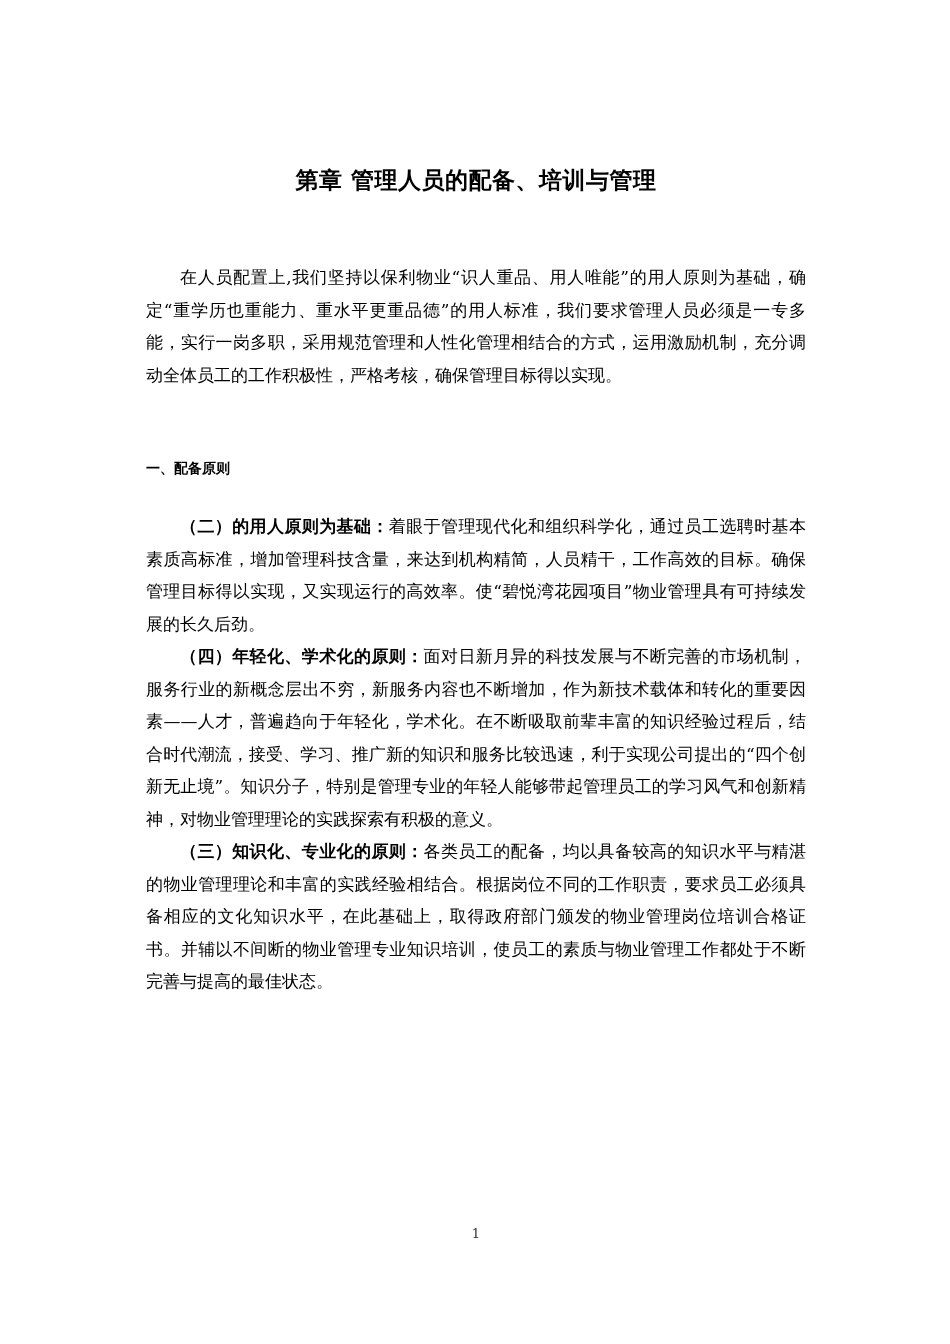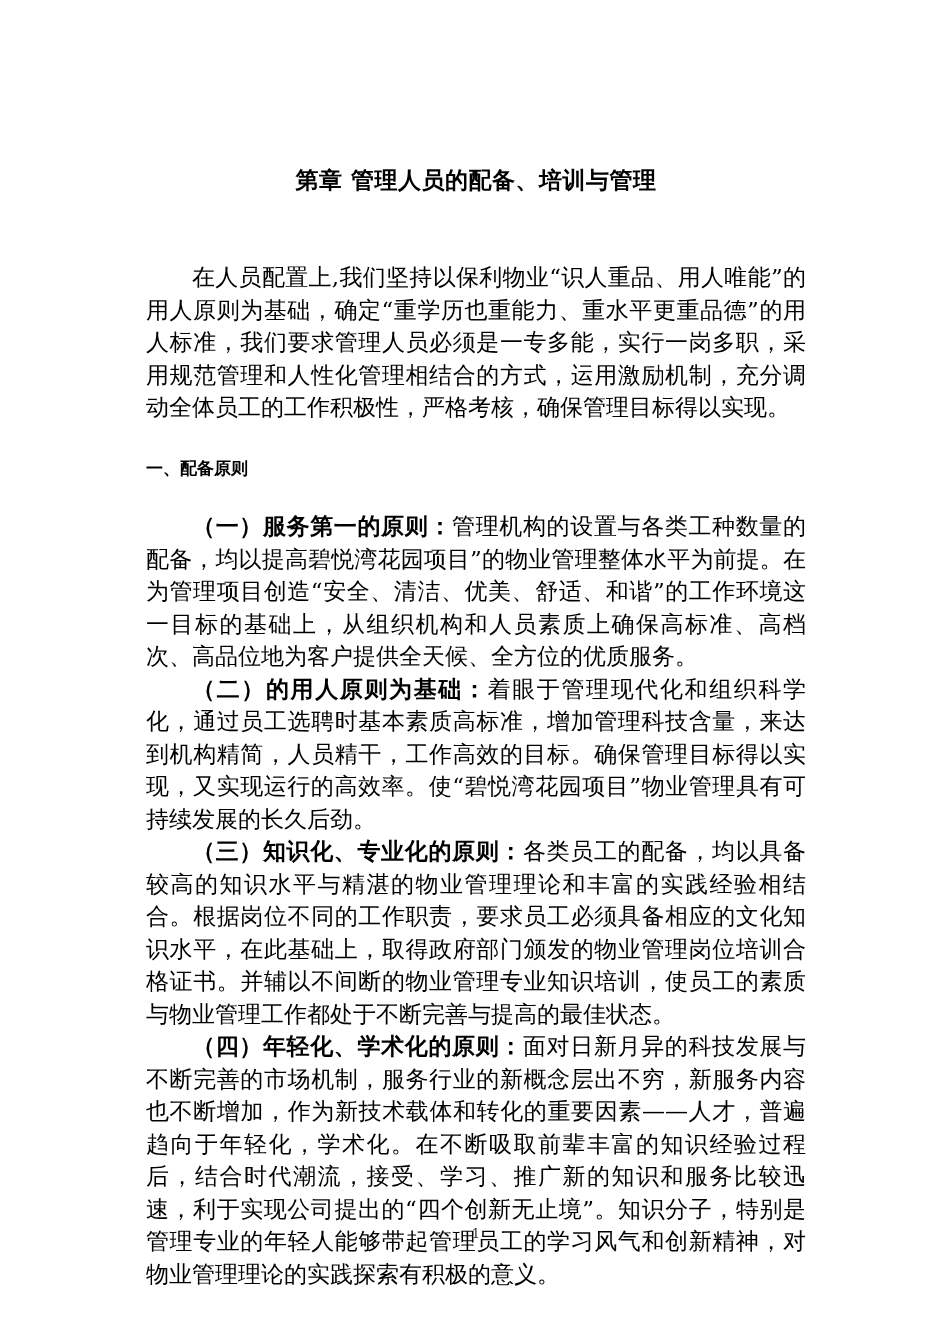--- a/index.html
+++ b/index.html
@@ -31,33 +31,33 @@
       font-family: "DejaVu Sans", "Liberation Sans", sans-serif;
       font-weight: bold;
       font-size: 23px;
       line-height: 40px;
       letter-spacing: 0.5px;
     }
     .body-text {
       position: absolute;
       left: 145px;
       width: 660px;
-      font-size: 23px;
+      font-size: 17px;
       line-height: 32.5px;
       text-align: justify;
       text-justify: inter-character;
     }
     .indent { text-indent: 2em; margin: 0; }
     .heading {
       position: absolute;
       left: 145px;
       top: 452px;
       font-family: "DejaVu Sans", "Liberation Sans", sans-serif;
       font-weight: bold;
-      font-size: 17px;
+      font-size: 14px;
       line-height: 32px;
     }
     .lead {
       font-family: "DejaVu Sans", "Liberation Sans", sans-serif;
       font-weight: bold;
     }
     .p-intro { top: 261px; }
     .p-items { top: 510px; }
     .p-items p { margin: 0; text-indent: 2em; }
     .page-number {
@@ -78,28 +78,25 @@
   <div class="title">第章  管理人员的配备、培训与管理</div>
 
   <div class="body-text p-intro">
     <p class="indent">在人员配置上,我们坚持以保利物业“识人重品、用人唯能”的用人原则为基础，确定“重学历也重能力、重水平更重品德”的用人标准，我们要求管理人员必须是一专多能，实行一岗多职，采用规范管理和人性化管理相结合的方式，运用激励机制，充分调动全体员工的工作积极性，严格考核，确保管理目标得以实现。</p>
   </div>
 
   <div class="heading">一、配备原则</div>
 
   <div class="body-text p-items">
     <p>
-      <span class="lead">（一）服务第一的原则：</span><span>管理机构的设置与各类工种数量的配备，均以提高碧悦湾花园项目”的物业管理整体水平为前提。在为管理项目创造“安全、清洁、优美、舒适、和谐”的工作环境这一目标的基础上，从组织机构和人员素质上确保高标准、高档次、高品位地为客户提供全天候、全方位的优质服务。</span>
-    </p>
-    <p>
       <span class="lead">（二）的用人原则为基础：</span><span>着眼于管理现代化和组织科学化，通过员工选聘时基本素质高标准，增加管理科技含量，来达到机构精简，人员精干，工作高效的目标。确保管理目标得以实现，又实现运行的高效率。使“碧悦湾花园项目”物业管理具有可持续发展的长久后劲。</span>
     </p>
     <p>
-      <span class="lead">（三）知识化、专业化的原则：</span><span>各类员工的配备，均以具备较高的知识水平与精湛的物业管理理论和丰富的实践经验相结合。根据岗位不同的工作职责，要求员工必须具备相应的文化知识水平，在此基础上，取得政府部门颁发的物业管理岗位培训合格证书。并辅以不间断的物业管理专业知识培训，使员工的素质与物业管理工作都处于不断完善与提高的最佳状态。</span>
+      <span class="lead">（四）年轻化、学术化的原则：</span><span>面对日新月异的科技发展与不断完善的市场机制，服务行业的新概念层出不穷，新服务内容也不断增加，作为新技术载体和转化的重要因素——人才，普遍趋向于年轻化，学术化。在不断吸取前辈丰富的知识经验过程后，结合时代潮流，接受、学习、推广新的知识和服务比较迅速，利于实现公司提出的“四个创新无止境”。知识分子，特别是管理专业的年轻人能够带起管理员工的学习风气和创新精神，对物业管理理论的实践探索有积极的意义。</span>
     </p>
     <p>
-      <span class="lead">（四）年轻化、学术化的原则：</span><span>面对日新月异的科技发展与不断完善的市场机制，服务行业的新概念层出不穷，新服务内容也不断增加，作为新技术载体和转化的重要因素——人才，普遍趋向于年轻化，学术化。在不断吸取前辈丰富的知识经验过程后，结合时代潮流，接受、学习、推广新的知识和服务比较迅速，利于实现公司提出的“四个创新无止境”。知识分子，特别是管理专业的年轻人能够带起管理员工的学习风气和创新精神，对物业管理理论的实践探索有积极的意义。</span>
+      <span class="lead">（三）知识化、专业化的原则：</span><span>各类员工的配备，均以具备较高的知识水平与精湛的物业管理理论和丰富的实践经验相结合。根据岗位不同的工作职责，要求员工必须具备相应的文化知识水平，在此基础上，取得政府部门颁发的物业管理岗位培训合格证书。并辅以不间断的物业管理专业知识培训，使员工的素质与物业管理工作都处于不断完善与提高的最佳状态。</span>
     </p>
   </div>
 
   <div class="page-number">1</div>
 
 </div>
 
 </body></html>

